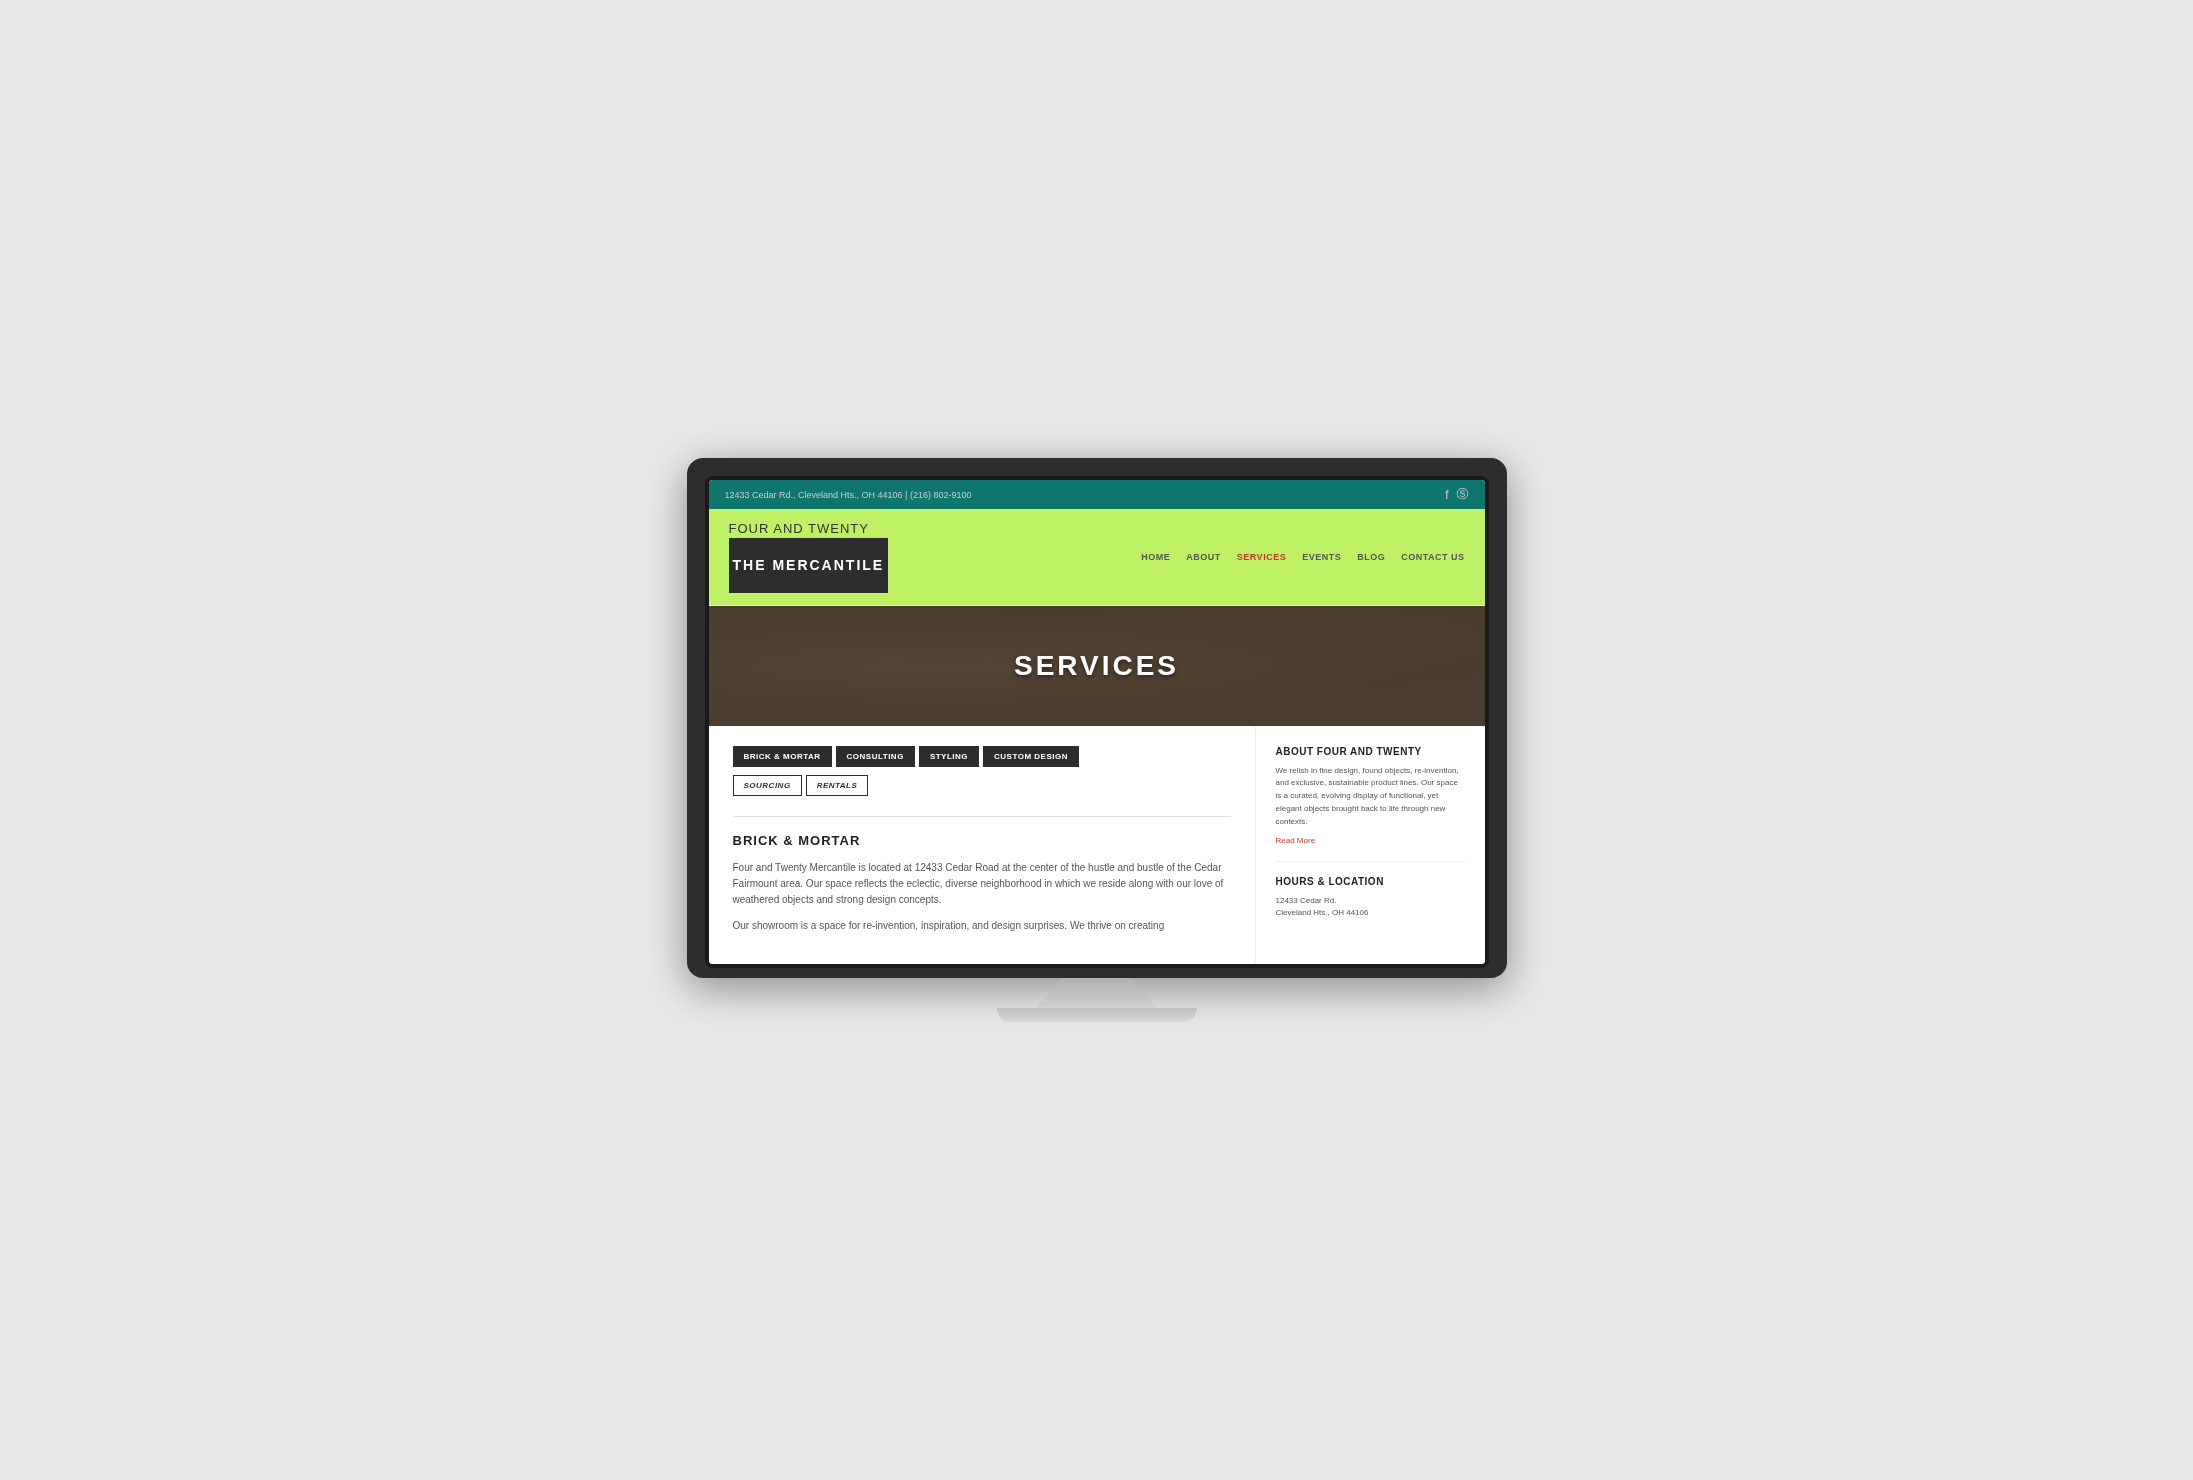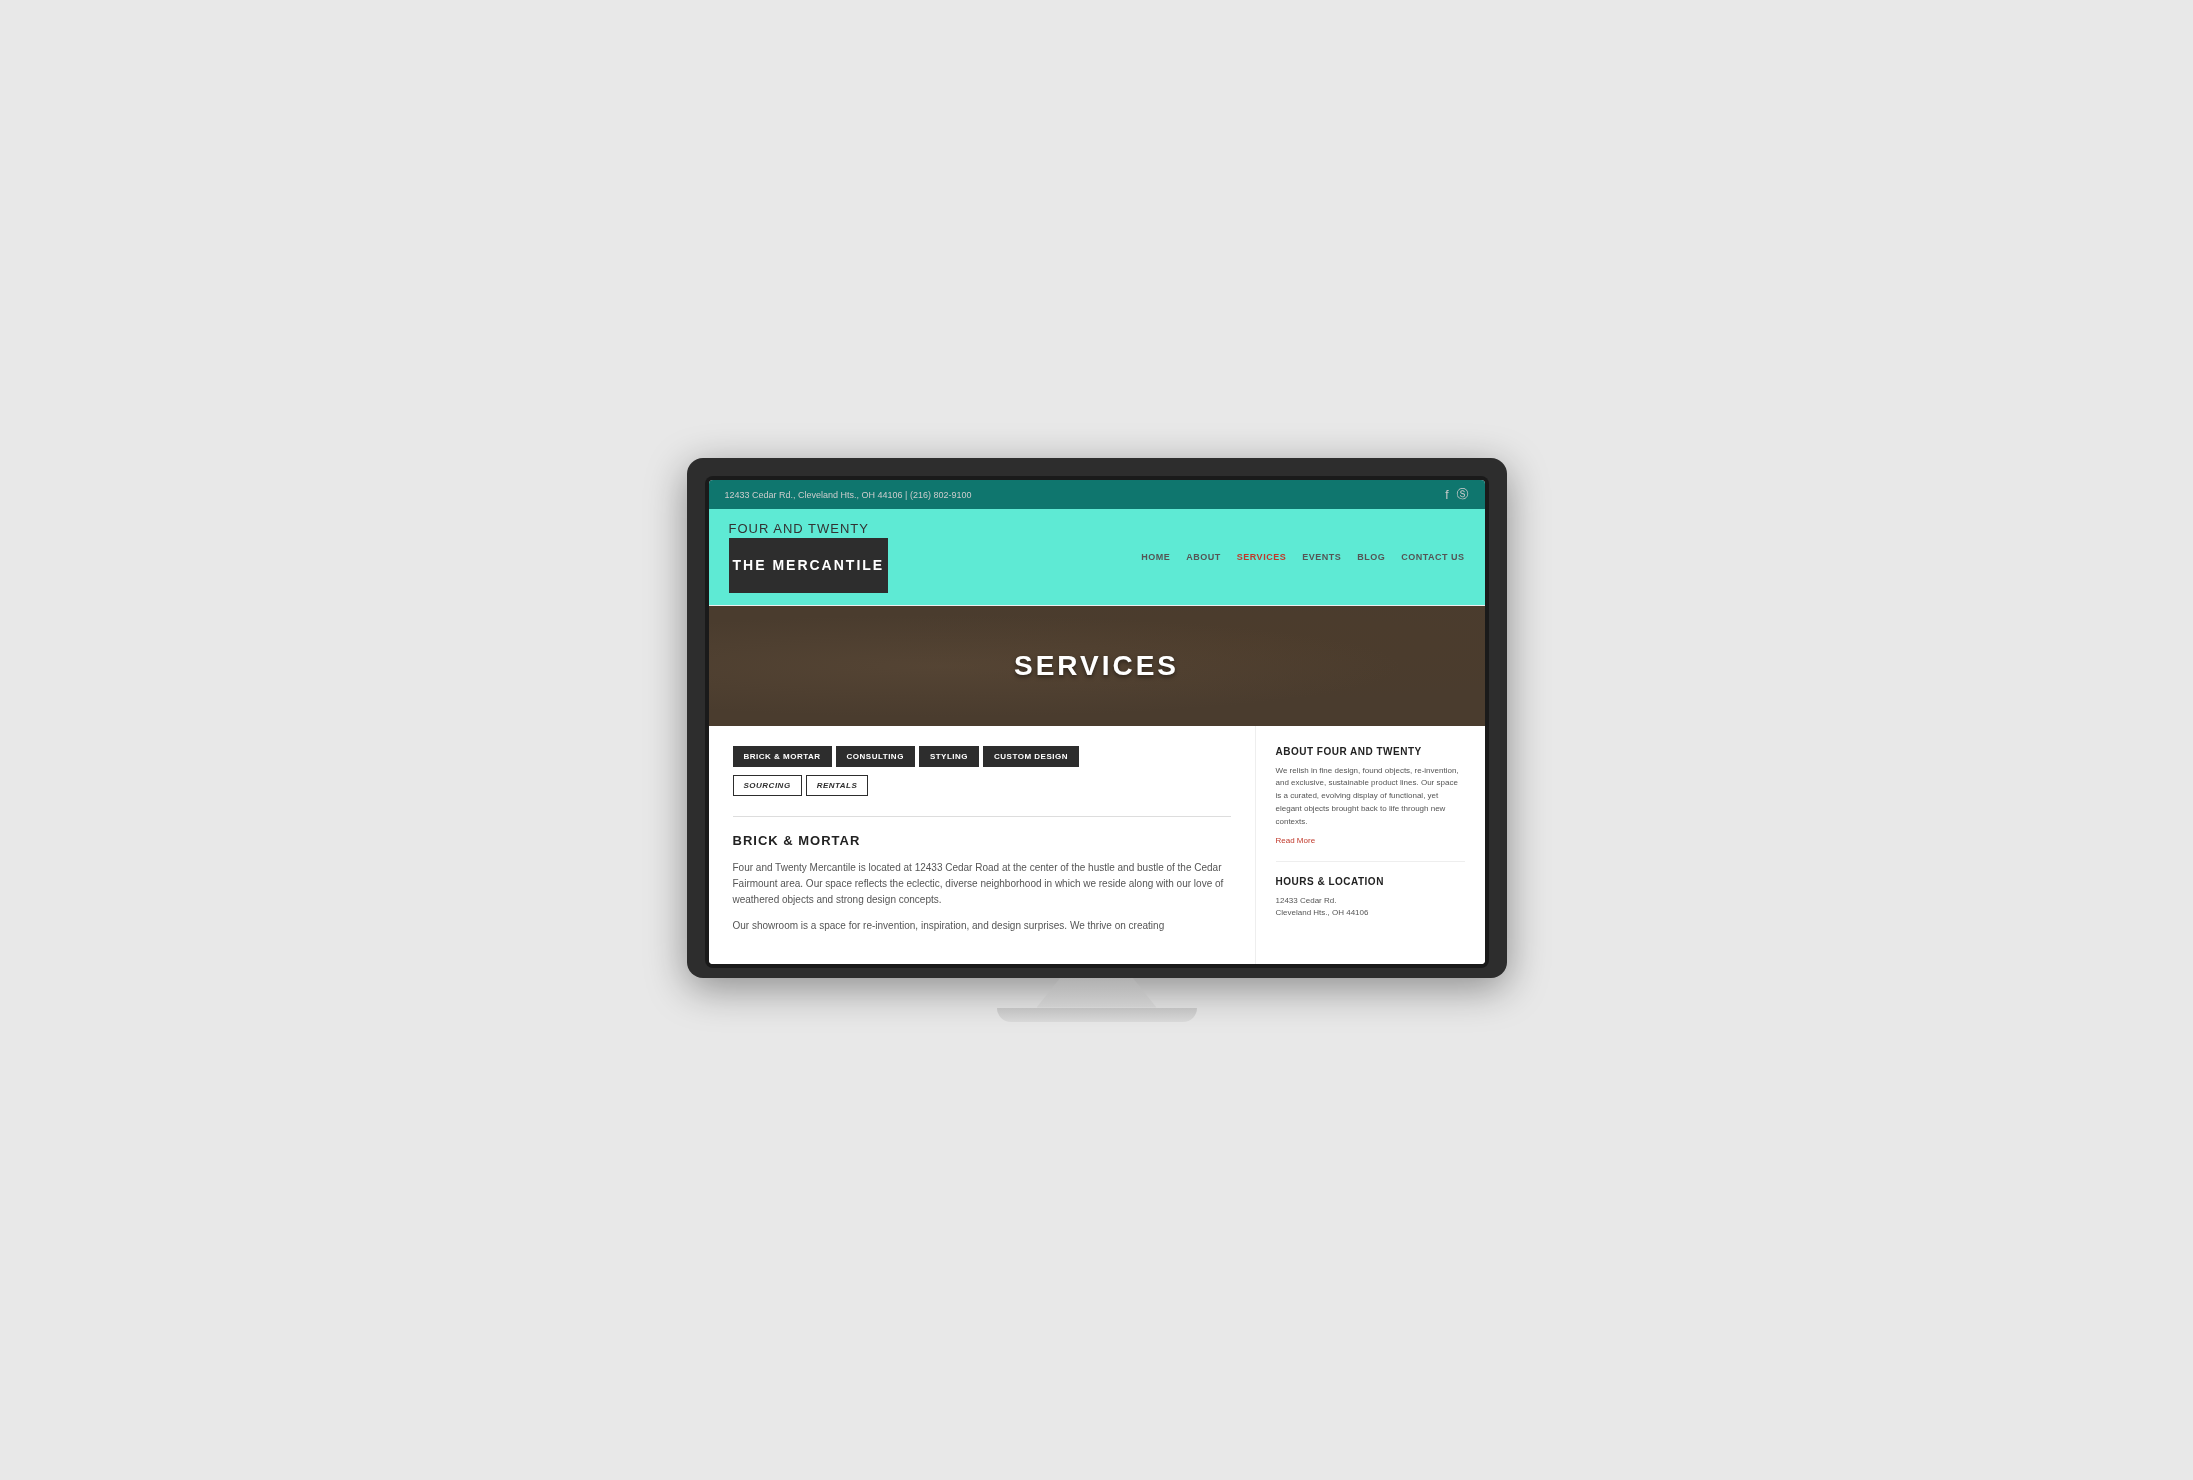--- a/index.html
+++ b/index.html
@@ -57,21 +57,21 @@
       align-items: center;
     }
 
     .top-bar-icons span {
       color: #ccc;
       font-size: 12px;
     }
 
     
     .site-header {
-      background: #5eead4;
+      background: #bef264;
       padding: 12px 20px;
       display: flex;
       justify-content: space-between;
       align-items: center;
       border-bottom: 1px solid #eee;
     }
 
     .site-logo {
       font-size: 13px;
       font-weight: bold;

